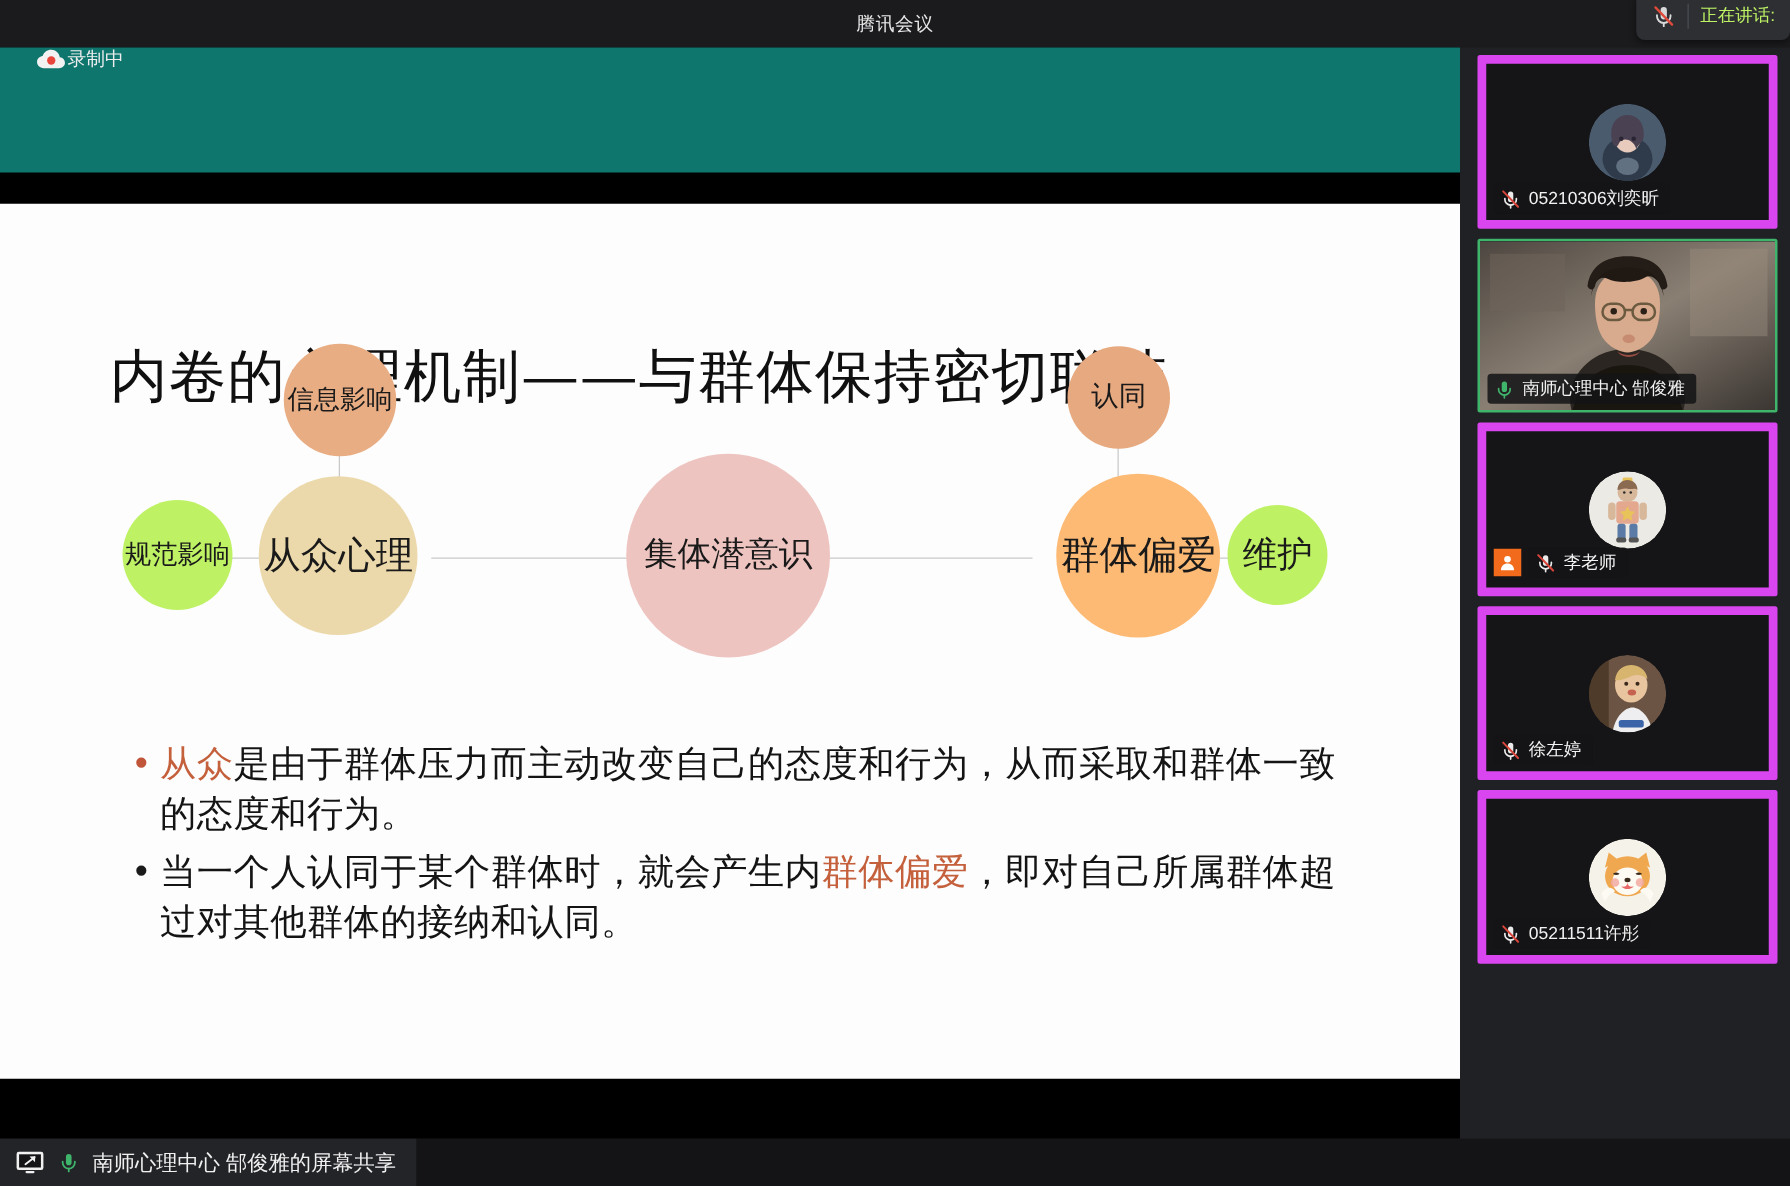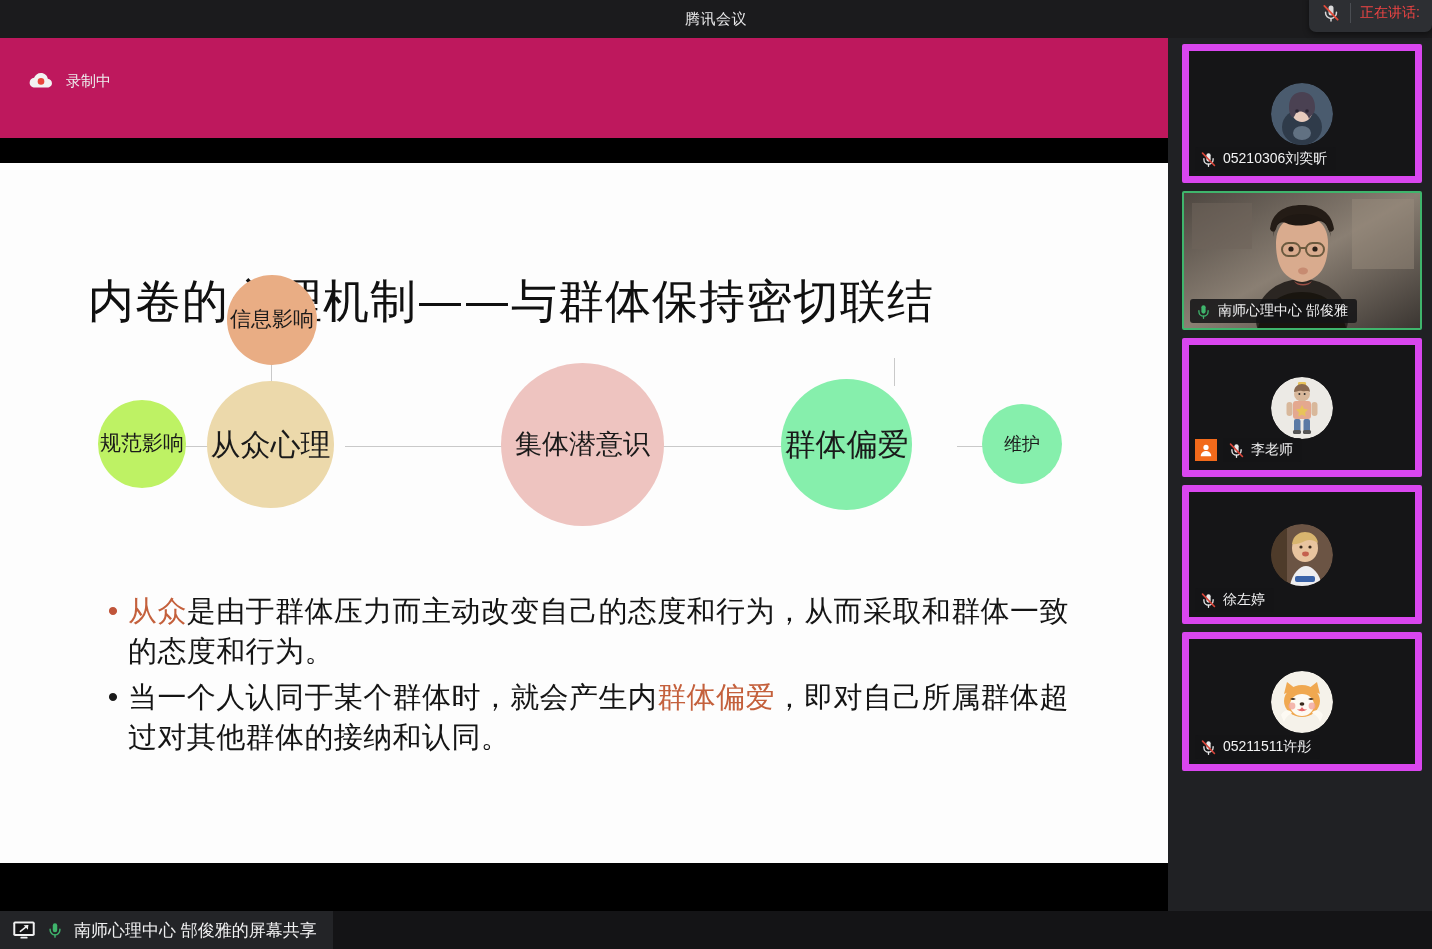--- a/index.html
+++ b/index.html
@@ -17,31 +17,31 @@
     background: #1b1b1d; display: flex; align-items: center; justify-content: center;
   }
   .titlebar-title { color: #e9e9ea; font-size: 15px; letter-spacing: .5px; }
   .speaking-chip {
     position: absolute; right: 0; top: -6px; height: 38px;
     background: #2d2f33; border-radius: 7px;
     display: flex; align-items: center; gap: 9px; padding: 0 12px 0 12px;
     box-shadow: 0 2px 6px rgba(0,0,0,.45);
   }
   .speaking-chip .divider { width: 1px; height: 20px; background: #4a4d52; }
-  .speaking-chip .label { color: #ef4444; font-size: 14px; white-space: nowrap; }
+  .speaking-chip .label { color: #bef264; font-size: 14px; white-space: nowrap; }
 
   
   .stage {
     position: absolute; left: 0; top: 38px; width: 1168px; height: 873px;
     background: #000;
   }
   .rec-bar {
     position: absolute; left: 0; top: 0; width: 1168px; height: 100px;
-    background: #be185d;
-    display: flex; align-items: center; padding: 0 0 14px 28px; gap: 12px;
+    background: #0f766e;
+    display: flex; align-items: flex-start; padding: 0 0 14px 28px; 
   }
   .rec-label { color: #ededee; font-size: 15px; }
 
   .slide {
     position: absolute; left: 0; top: 125px; width: 1168px; height: 700px;
     background: #fdfdfd;
   }
   .slide-inner { position: relative; width: 100%; height: 100%; padding: 0 40px; }
 
   .slide-title {
@@ -178,25 +178,28 @@
               <div>影响</div>
             </div>
             <div class="node" style="left: 207px; top: 28px; width: 127px; height: 127px; background: rgb(236, 217, 171); font-size: 30px;">
               <div>从众</div>
               <div>心理</div>
             </div>
             <div class="node" style="left: 501px; top: 10px; width: 163px; height: 163px; background: rgb(238, 196, 192); font-size: 27px;">
               <div>集体</div>
               <div>潜意识</div>
             </div>
-            <div class="node" style="left: 781px; top: 26px; width: 131px; height: 131px; background: #86efac; font-size: 31px;">
+            <div class="node" style="left: 854px; top: -76px; width: 82px; height: 82px; background: rgb(231, 169, 127); font-size: 22px;">
+              <div>认同</div>
+            </div>
+            <div class="node" style="left: 845px; top: 26px; width: 131px; height: 131px; background: #fdba74; font-size: 31px;">
               <div>群体</div>
               <div>偏爱</div>
             </div>
-            <div class="node" style="left: 982px; top: 51px; width: 80px; height: 80px; background: #86efac; font-size: 18px;">
+            <div class="node" style="left: 982px; top: 51px; width: 80px; height: 80px; background: #bef264; font-size: 28px;">
               <div>维护</div>
             </div>
           </div>
 
         <div class="bullets" id="bullets">
             <div class="bullet-row">
               <div class="bullet-dot c-orange">•</div>
               <div class="bullet-text"><span class="hl">从众</span><span>是由于群体压力而主动改变自己的态度和行为，从而采取和群体一致的态度和行为。</span></div>
             </div>
             <div class="bullet-row">

